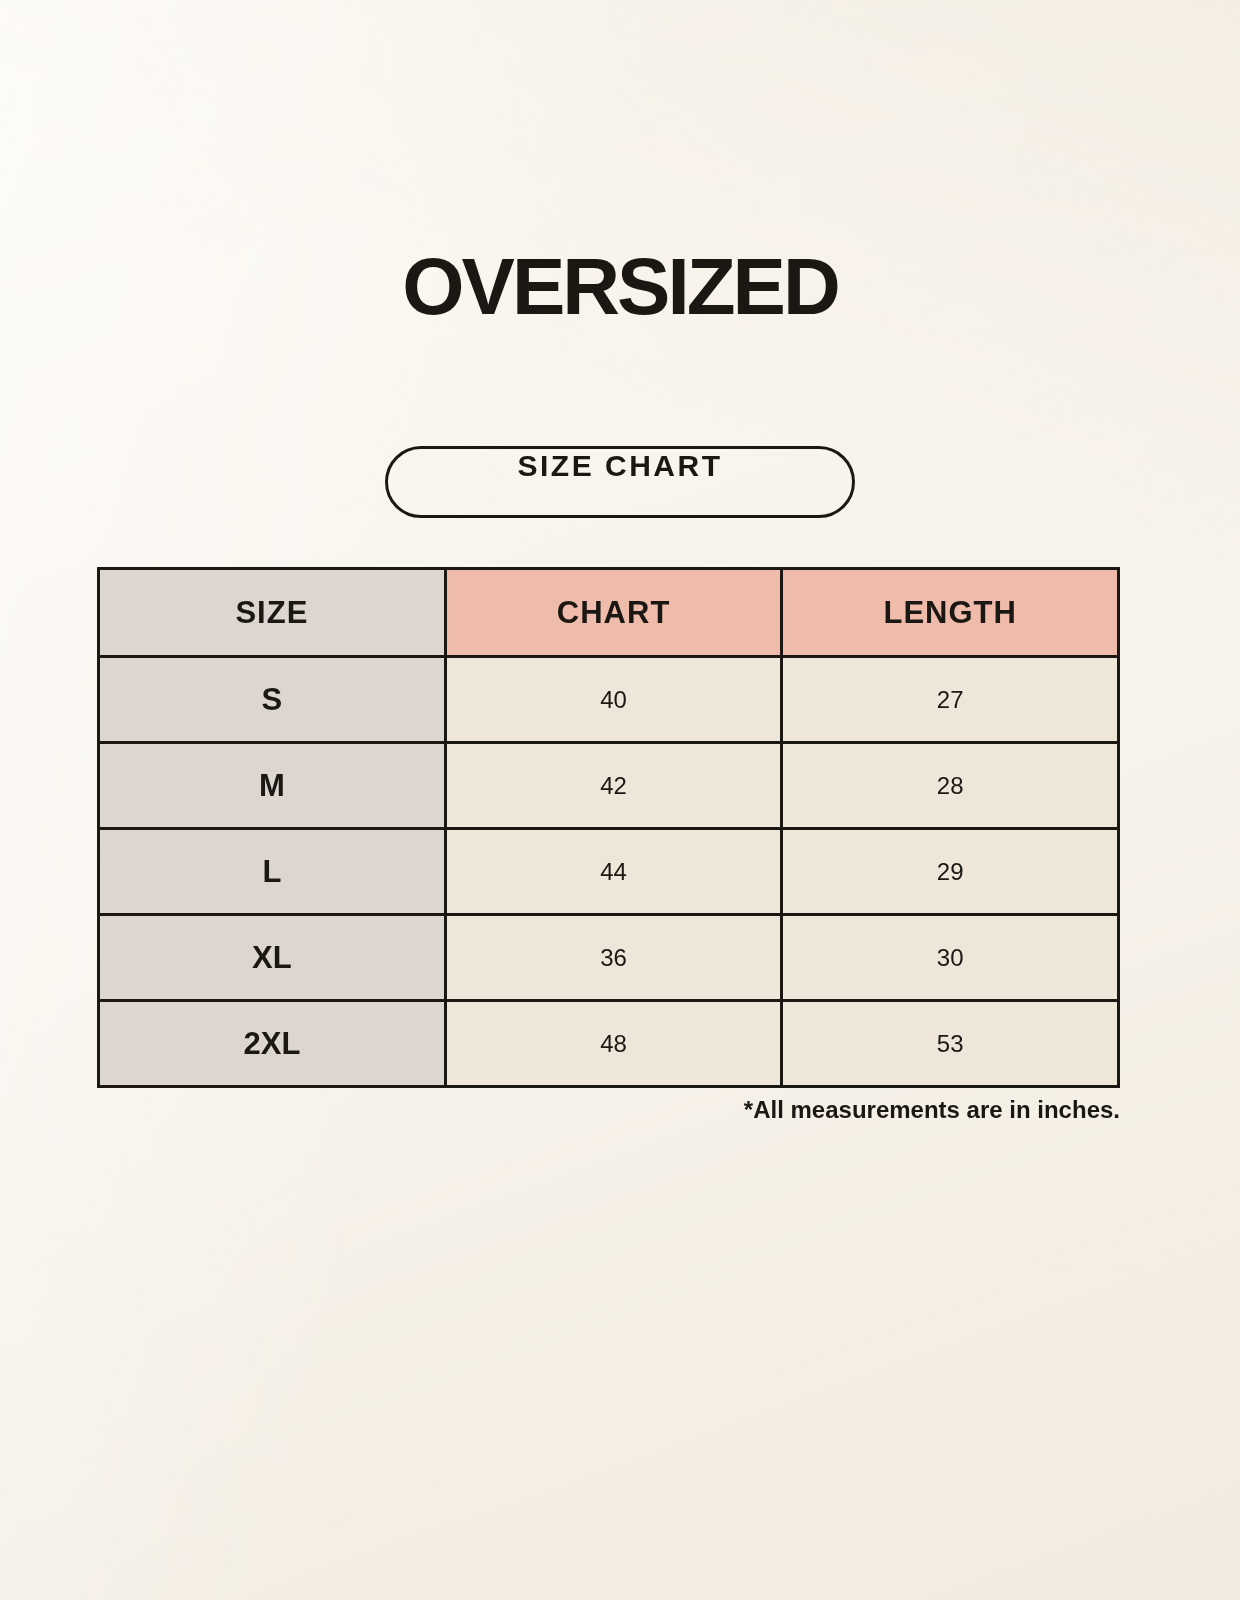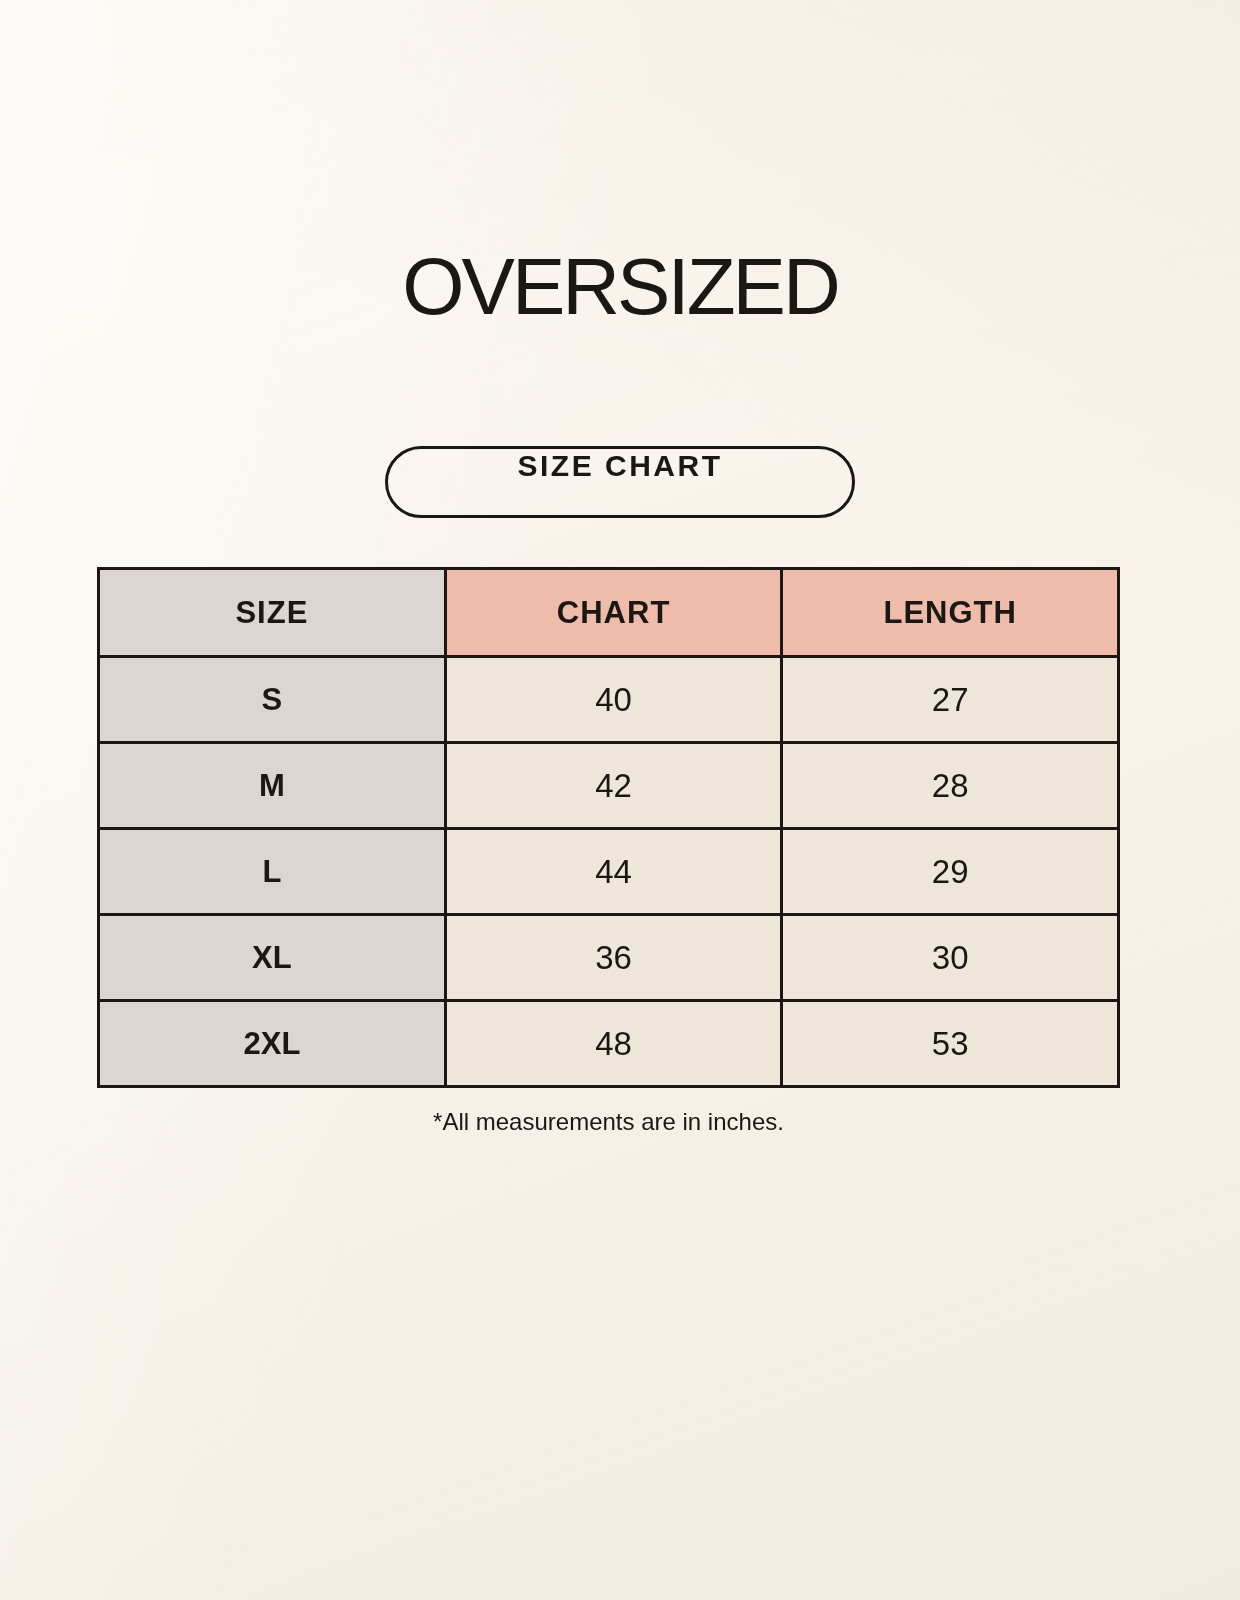--- a/index.html
+++ b/index.html
@@ -20,21 +20,21 @@
       linear-gradient(105deg, rgba(255,255,255,0.55) 0%, rgba(255,255,255,0) 42%),
       linear-gradient(200deg, rgba(233,225,210,0.35) 0%, rgba(233,225,210,0) 30%),
       linear-gradient(160deg, #FBF7F0 0%, #F7F2EA 55%, #F1EBDF 100%);
     background-color:var(--page-background);
     overflow:hidden;
   }
   .title{
     position:absolute;
     top:248px; left:0; right:0;
     text-align:center;
-    font-weight:normal;
+    font-weight:bold;
     font-size:80px;
     line-height:78px;
     letter-spacing:-3px;
   }
   .title span{display:block;}
   .pill{
     position:absolute;
     top:446px; left:50%;
     transform:translateX(-50%);
     width:470px; height:72px;
@@ -68,30 +68,30 @@
     background:var(--header-accent-bg);
     font-size:31px; font-weight:bold; letter-spacing:1px;
   }
   thead th.size-col{ background:var(--size-column-bg); }
   tbody th{
     background:var(--size-column-bg);
     font-size:31px; font-weight:bold;
   }
   tbody td{
     background:var(--data-cell-bg);
-    font-size:33px; font-weight:normal;margin-left:26px;
+    font-size:24px; font-weight:normal;margin-left:26px;
   }
   col.c-size{width:34%;}
   col.c-chest{width:33%;}
   col.c-length{width:33%;}
   .footnote{
-    margin-top:20px;
-    text-align:center;
+    margin-top:8px;
+    text-align:right;
     font-size:24px;
-    font-weight:normal;
+    font-weight:bold;
   }
 </style>
 </head>
 <body>
 
 <h1 class="title">
   <span>OVERSIZED</span>
 </h1>
 
 <div class="pill">

